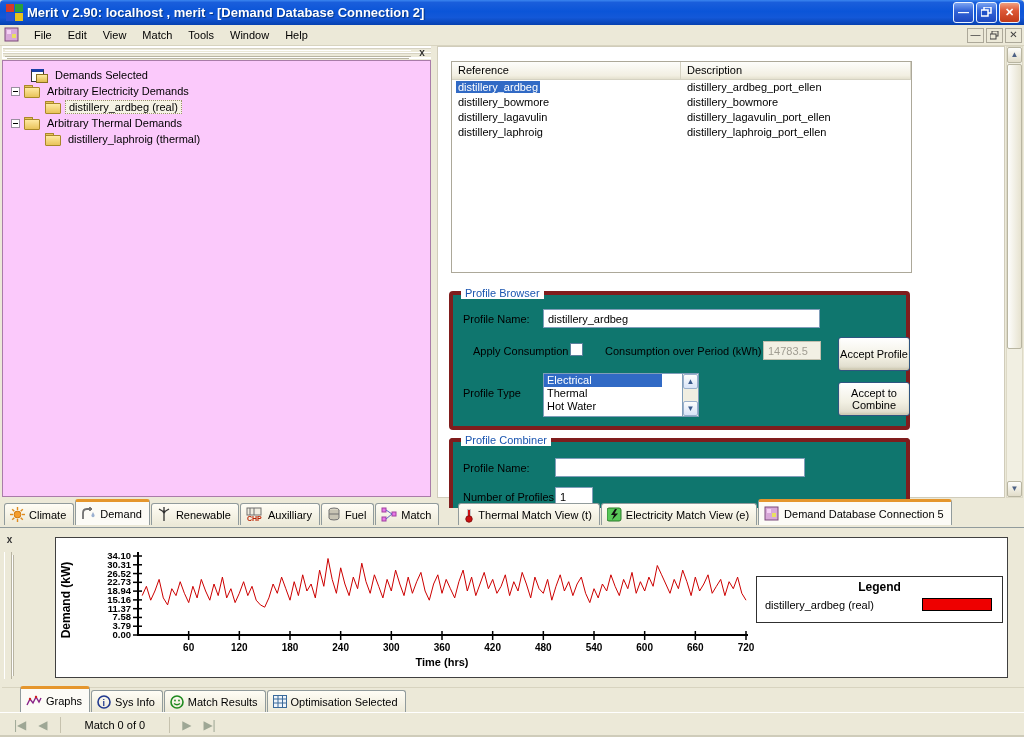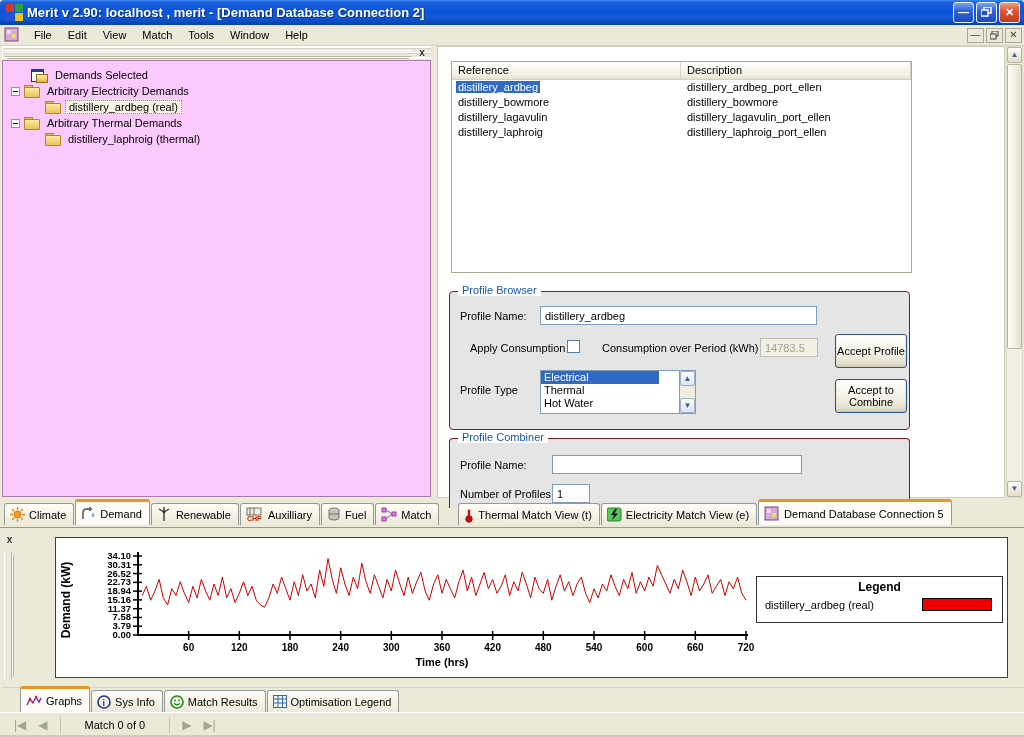--- a/index.html
+++ b/index.html
@@ -57,21 +57,21 @@
   .db-table { position:absolute; left:13px; top:14px; width:461px; height:212px; border:1px solid #aca899; background:#fff; font-size:11px; }
   .db-head { display:flex; height:18px; background:linear-gradient(180deg,#fdfdfb,#f2efe2 80%,#e4e0ce); border-bottom:1px solid #d5d2c2; }
   .db-head .hcell { padding:2px 6px; border-right:1px solid #d5d2c2; }
   .hcell.c1 { width:229px; } .hcell.c2 { flex:1; }
   .db-row { display:flex; height:15px; line-height:15px; }
   .db-row .cell { padding:0 6px; }
   .cell.c1 { width:229px; } .cell.c2 { flex:1; }
   .db-row .sel { background:#316ac5; color:#fff; padding:0 2px; margin-left:4px; }
 
   
-  .groupbox { position:absolute; border:1px solid #7f1d1d; border-radius:4px; background:#e5e5e5; }
+  .groupbox { position:absolute; border:4px solid #7f1d1d; border-radius:4px; background:#0f766e; }
   .groupbox .gb-title { position:absolute; left:8px; top:-8px; background:#fff; padding:0 4px; color:#1a55b0; }
   .gb-browser { left:11px; top:244px; width:461px; height:139px; }
   .gb-combiner { left:11px; top:391px; width:461px; height:70px; border-bottom:none; border-radius:4px 4px 0 0; }
 
   .xp-input { border:1px solid #7f9db9; background:#fff; height:19px; font-family:"Liberation Sans",sans-serif; font-size:11px; padding:1px 4px; }
   .xp-input:disabled { background:#f2f0e4; color:#a09d92; border-color:#c2bfae; }
   .xp-check { width:13px; height:13px; border:1px solid #5a7f9c; background:#fff; display:inline-block; }
   .xp-btn2 { border:1px solid #2e5580; border-radius:3px; background:linear-gradient(180deg,#ffffff,#f2f0e3 60%,#dcd8c8); 
     font-family:"Liberation Sans",sans-serif; font-size:11px; text-align:center; box-shadow:inset 0 -2px 2px #cfcab4; cursor:default; }
   .listbox { border:1px solid #7f9db9; background:#fff; position:relative; }
@@ -475,21 +475,21 @@
   <div class="tab">
     <span class="ic">
         <svg width="14" height="13">
           <rect x="0.5" y="0.5" width="13" height="12" fill="#eef4fa" stroke="#3a6a9a"></rect>
           <line x1="0.5" y1="4" x2="13.5" y2="4" stroke="#3a6a9a"></line>
           <line x1="0.5" y1="8" x2="13.5" y2="8" stroke="#3a6a9a"></line>
           <line x1="5" y1="0.5" x2="5" y2="12.5" stroke="#3a6a9a"></line>
           <line x1="9.5" y1="0.5" x2="9.5" y2="12.5" stroke="#3a6a9a"></line>
         </svg>
       </span>
-    <span>Optimisation Legend</span>
+    <span>Optimisation Selected</span>
   </div>
 </div>
 
 <div class="statusbar">
   <span class="nav-btn">|◀</span>
   <span class="nav-btn">◀</span>
   <span class="nav-sep"></span>
   <span class="match-label">Match 0 of 0</span>
   <span class="nav-sep"></span>
   <span class="nav-btn">▶</span>

